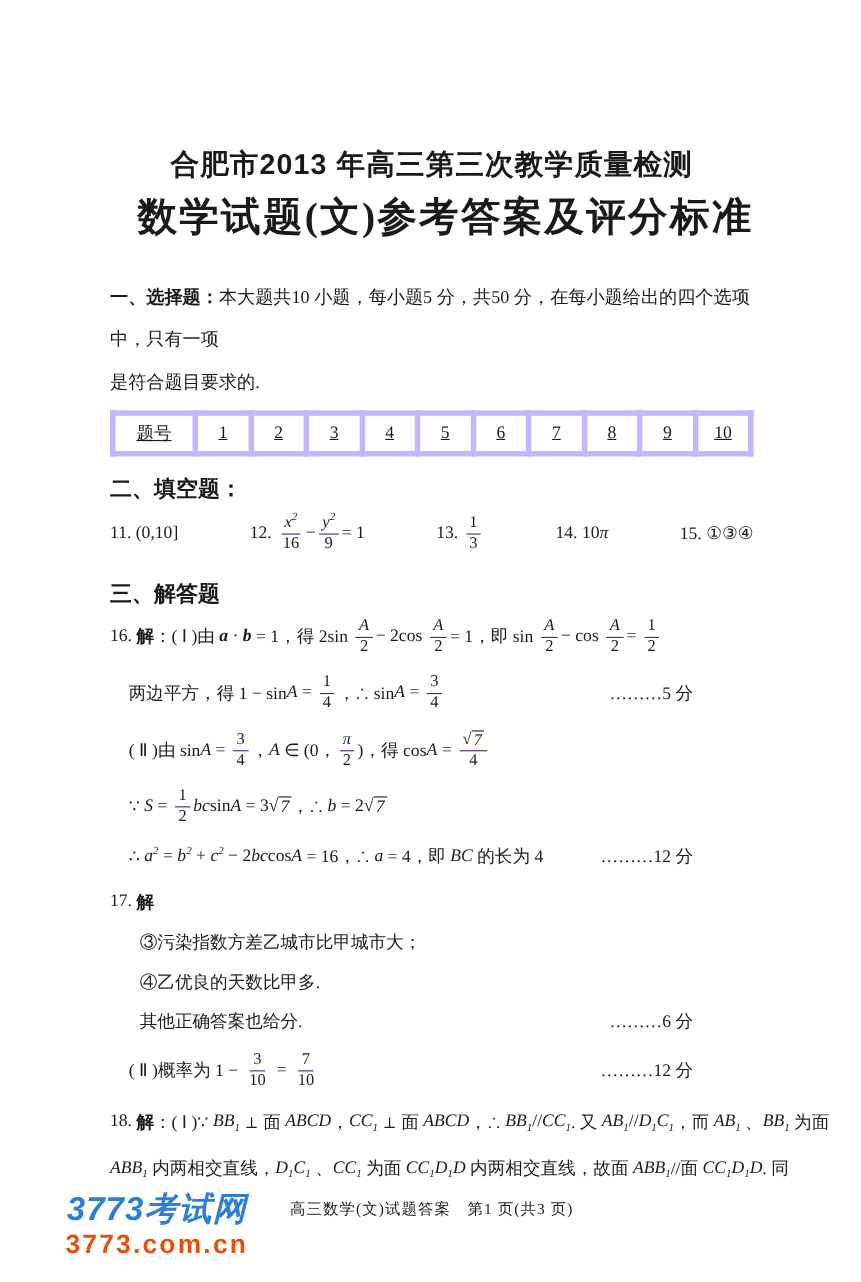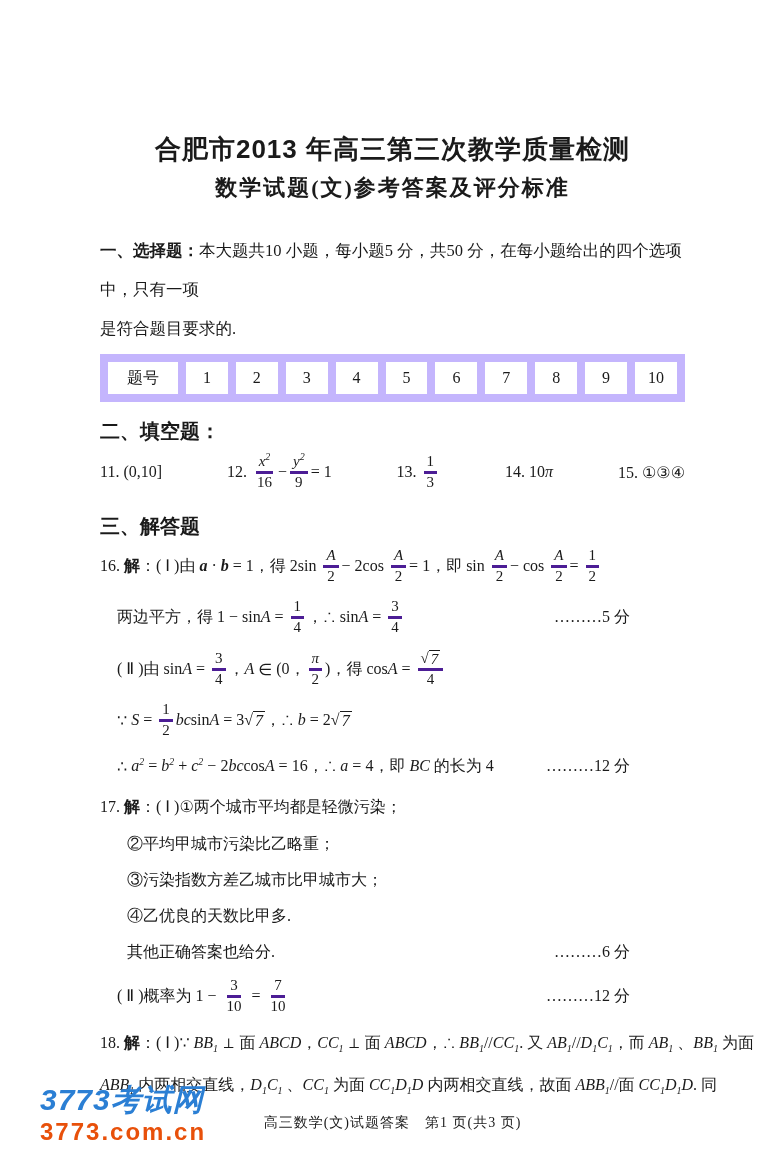--- a/index.html
+++ b/index.html
@@ -7,44 +7,44 @@
     width:783px;height:1165px;position:relative;background:#ffffff;
     font-family:"Liberation Serif",serif;color:#1a1a1a;font-size:16px;
     overflow:hidden;margin:0 auto;
   }
   .content{padding:0 98px 0 100px;}
   .title1{
     margin-top:132px;text-align:center;
     font-family:"Liberation Sans",sans-serif;font-weight:700;font-size:26px;letter-spacing:1px;
   }
   .title2{
-    margin-top:6px;text-align:center;
-    font-family:"Liberation Serif",serif;font-weight:700;font-size:22px;letter-spacing:2px;
+    margin-top:6px;text-align:right;
+    font-family:"Liberation Serif",serif;font-weight:700;font-size:36px;letter-spacing:2px;
   }
   .para{margin-top:28px;font-size:16.5px;line-height:39px;}
   .hb{font-family:Liberation Serif, serif;font-weight:700;}
   .anstable{border-collapse:collapse;width:585px;margin-top:6px;text-align:center;table-layout:fixed;}
-  .anstable td{border:8px solid #c4b5fd;height:24px;padding:4px;font-size:16px;}
+  .anstable td{border:5px solid #c4b5fd;height:24px;padding:4px;font-size:16px;text-decoration:underline;}
   .anstable td.lbl{width:62px;}
   .anstable td.ans{font-style:italic;}
   .sech{font-family:"Liberation Sans",sans-serif;font-weight:700;font-size:20px;margin-top:16px;}
   .fitems{display:flex;justify-content:space-between;align-items:center;min-height:50px;margin-top:2px;white-space:pre;text-align:right;}
   .fitem{display:inline-flex;align-items:center;}
   .mline{position:relative;display:flex;align-items:center;white-space:pre;min-height:38px;}
   .score{position:absolute;right:55px;white-space:pre;font-size:16px;}
   .var{font-style:italic;}
   .bv{font-style:italic;font-weight:700;}
   sup,sub{font-size:10px;line-height:0;}
   .frac{display:inline-flex;flex-direction:column;align-items:center;vertical-align:middle;margin:0 3px;line-height:1.15;font-size:15px;}
-  .frac .num{border-bottom:3px solid #4c1d95;padding:0 3px;display:inline-flex;align-items:flex-end;}
+  .frac .num{border-bottom:1px solid #4c1d95;padding:0 3px;display:inline-flex;align-items:flex-end;}
   .frac .den{padding:0 3px;}
   .sqrt{display:inline-flex;align-items:flex-start;}
   .rad{border-top:1px solid #1a1a1a;font-style:italic;padding:0 2px;}
   .footer{text-align:center;margin-top:8px;font-size:14px;letter-spacing:1px;}
-  .wm{position:absolute;left:40px;top:1083px;width:205px;text-align:left;}
+  .wm{position:absolute;left:40px;top:1083px;width:205px;text-align:center;}
   .wm1{font-size:30px;font-weight:700;font-style:italic;font-family:"Liberation Sans",sans-serif;letter-spacing:1px;line-height:1.1;}
   .wm2{font-size:24px;font-weight:700;font-family:"Liberation Sans",sans-serif;margin-top:2px;letter-spacing:2px;}
 </style>
 </head>
 <body>
 
 <div class="page">
   <div class="content">
 
     <div class="title1">合肥市2013 年高三第三次教学质量检测</div>
@@ -76,22 +76,21 @@
     <div class="sech">二、填空题：</div>
     <div class="fitems" id="fill-items"><span class="fitem"><span>11. (0,10]</span></span><span class="fitem"><span>12. </span><span class="frac"><span class="num"><span class="var">x<sup>2</sup></span></span><span class="den"><span>16</span></span></span><span>−</span><span class="frac"><span class="num"><span class="var">y<sup>2</sup></span></span><span class="den"><span>9</span></span></span><span>= 1</span></span><span class="fitem"><span>13. </span><span class="frac"><span class="num"><span>1</span></span><span class="den"><span>3</span></span></span></span><span class="fitem"><span>14. 10</span><span class="var">π</span></span><span class="fitem"><span>15. ①③④</span></span></div>
 
     <div class="sech">三、解答题</div>
     <div id="sol-lines">
         <div class="mline" style="min-height: 52px;"><span>16. </span><span class="hb">解</span><span>：( Ⅰ )由 </span><span class="bv">a</span><span> · </span><span class="bv">b</span><span> = 1，得 2sin </span><span class="frac"><span class="num"><span class="var">A</span></span><span class="den"><span>2</span></span></span><span>− 2cos </span><span class="frac"><span class="num"><span class="var">A</span></span><span class="den"><span>2</span></span></span><span>= 1，即 sin </span><span class="frac"><span class="num"><span class="var">A</span></span><span class="den"><span>2</span></span></span><span>− cos </span><span class="frac"><span class="num"><span class="var">A</span></span><span class="den"><span>2</span></span></span><span>= </span><span class="frac"><span class="num"><span>1</span></span><span class="den"><span>2</span></span></span></div>
         <div class="mline" style="padding-left: 17px; min-height: 50px;"><span>两边平方，得 1 − sin</span><span class="var">A</span><span> = </span><span class="frac"><span class="num"><span>1</span></span><span class="den"><span>4</span></span></span><span>，∴ sin</span><span class="var">A</span><span> = </span><span class="frac"><span class="num"><span>3</span></span><span class="den"><span>4</span></span></span><span class="score">………5 分</span></div>
         <div class="mline" style="padding-left: 17px; min-height: 54px;"><span>( Ⅱ )由 sin</span><span class="var">A</span><span> = </span><span class="frac"><span class="num"><span>3</span></span><span class="den"><span>4</span></span></span><span>，</span><span class="var">A</span><span> ∈ </span><span>(0，</span><span class="frac"><span class="num"><span class="var">π</span></span><span class="den"><span>2</span></span></span><span>)，得 cos</span><span class="var">A</span><span> = </span><span class="frac"><span class="num"><span class="sqrt"><span>√</span><span class="rad">7</span></span></span><span class="den"><span>4</span></span></span></div>
         <div class="mline" style="padding-left: 17px; min-height: 48px;"><span>∵ </span><span class="var">S</span><span> = </span><span class="frac"><span class="num"><span>1</span></span><span class="den"><span>2</span></span></span><span class="var">bc</span><span>sin</span><span class="var">A</span><span> = 3</span><span class="sqrt"><span>√</span><span class="rad">7</span></span><span>，∴ </span><span class="var">b</span><span> = 2</span><span class="sqrt"><span>√</span><span class="rad">7</span></span></div>
         <div class="mline" style="padding-left: 17px; min-height: 44px;"><span>∴ </span><span class="var">a<sup>2</sup></span><span> = </span><span class="var">b<sup>2</sup></span><span> + </span><span class="var">c<sup>2</sup></span><span> − 2</span><span class="var">bc</span><span>cos</span><span class="var">A</span><span> = 16，∴ </span><span class="var">a</span><span> = 4，即 </span><span class="var">BC</span><span> 的长为 4</span><span class="score">………12 分</span></div>
-        <div class="mline" style="min-height: 38px;"><span>17. </span><span class="hb">解</span><span>：( Ⅰ )①两个城市平均都是轻微污染；</span></div>
-        <div class="mline" style="padding-left: 27px; min-height: 36px;"><span>②平均甲城市污染比乙略重；</span></div>
+        <div class="mline" style="min-height: 38px;"><span>17. </span><span class="hb">解</span></div>
         <div class="mline" style="padding-left: 27px; min-height: 36px;"><span>③污染指数方差乙城市比甲城市大；</span></div>
         <div class="mline" style="padding-left: 27px; min-height: 36px;"><span>④乙优良的天数比甲多.</span></div>
         <div class="mline" style="padding-left: 27px; min-height: 36px;"><span>其他正确答案也给分.</span><span class="score">………6 分</span></div>
         <div class="mline" style="padding-left: 17px; min-height: 52px; text-align: right;"><span>( Ⅱ )概率为 1 − </span><span class="frac"><span class="num"><span>3</span></span><span class="den"><span>10</span></span></span><span> = </span><span class="frac"><span class="num"><span>7</span></span><span class="den"><span>10</span></span></span><span class="score">………12 分</span></div>
         <div class="mline" style="min-height: 42px;"><span>18. </span><span class="hb">解</span><span>：( Ⅰ )∵ </span><span class="var">BB<sub>1</sub></span><span> ⊥ 面 </span><span class="var">ABCD</span><span>，</span><span class="var">CC<sub>1</sub></span><span> ⊥ 面 </span><span class="var">ABCD</span><span>，∴ </span><span class="var">BB<sub>1</sub></span><span>//</span><span class="var">CC<sub>1</sub></span><span>. 又 </span><span class="var">AB<sub>1</sub></span><span>//</span><span class="var">D<sub>1</sub></span><span class="var">C<sub>1</sub></span><span>，而 </span><span class="var">AB<sub>1</sub></span><span> 、</span><span class="var">BB<sub>1</sub></span><span> 为面</span></div>
         <div class="mline" style="min-height: 42px;"><span class="var">ABB<sub>1</sub></span><span> 内两相交直线，</span><span class="var">D<sub>1</sub></span><span class="var">C<sub>1</sub></span><span> 、</span><span class="var">CC<sub>1</sub></span><span> 为面 </span><span class="var">CC<sub>1</sub></span><span class="var">D<sub>1</sub></span><span class="var">D</span><span> 内两相交直线，故面 </span><span class="var">ABB<sub>1</sub></span><span>//面 </span><span class="var">CC<sub>1</sub></span><span class="var">D<sub>1</sub></span><span class="var">D</span><span>. 同</span></div>
       </div>
 
     <div class="footer">高三数学(文)试题答案　第1 页(共3 页)</div>
   </div>

